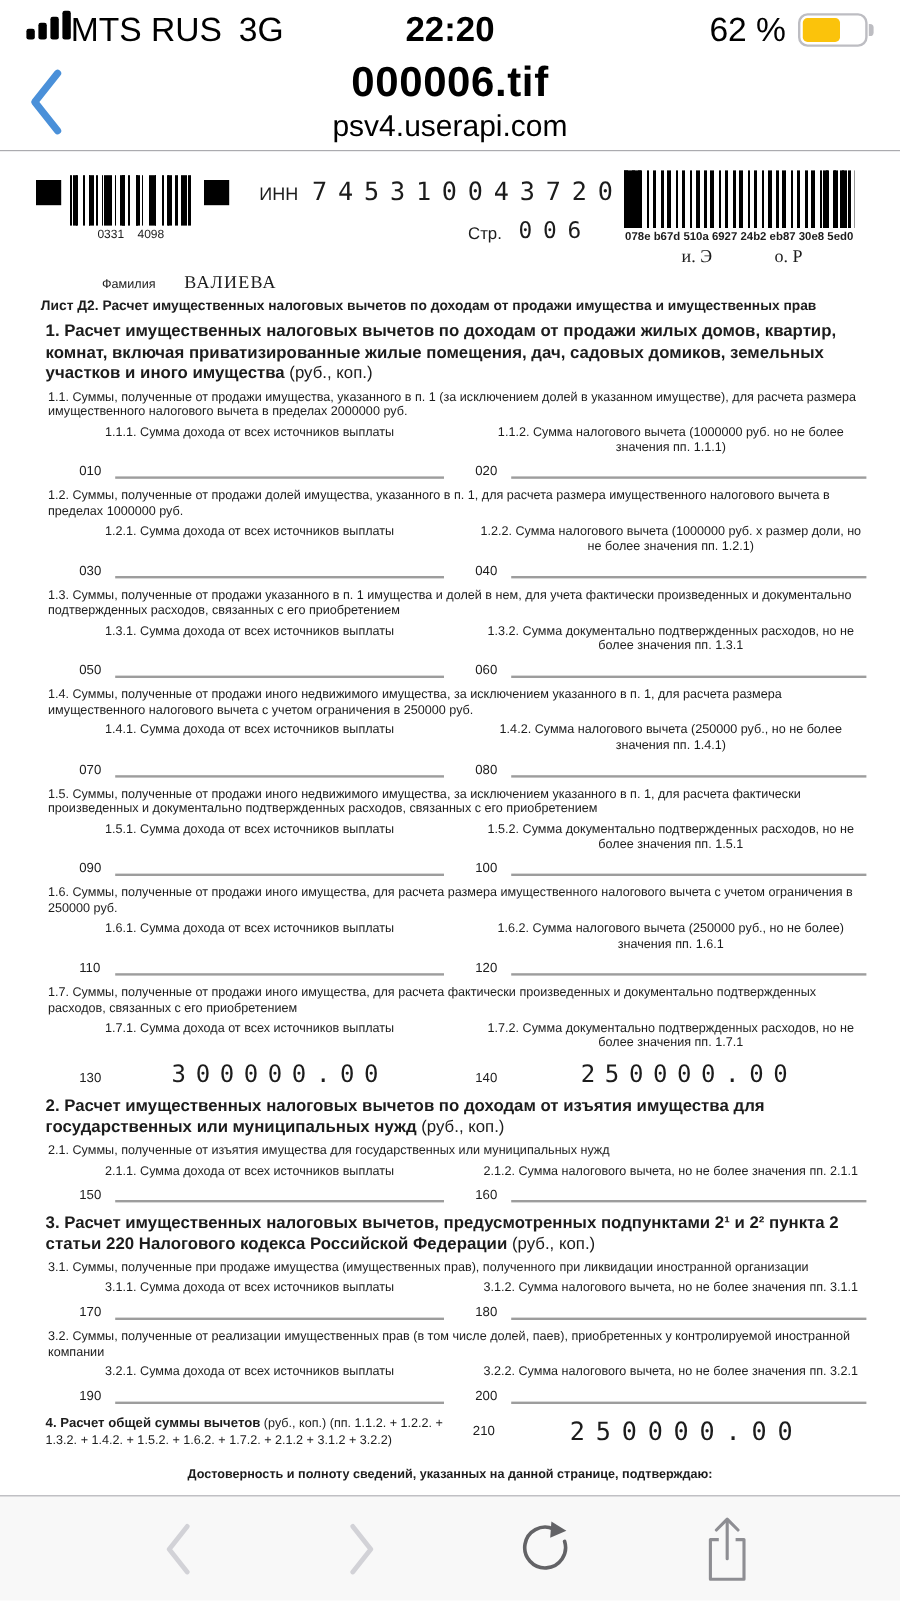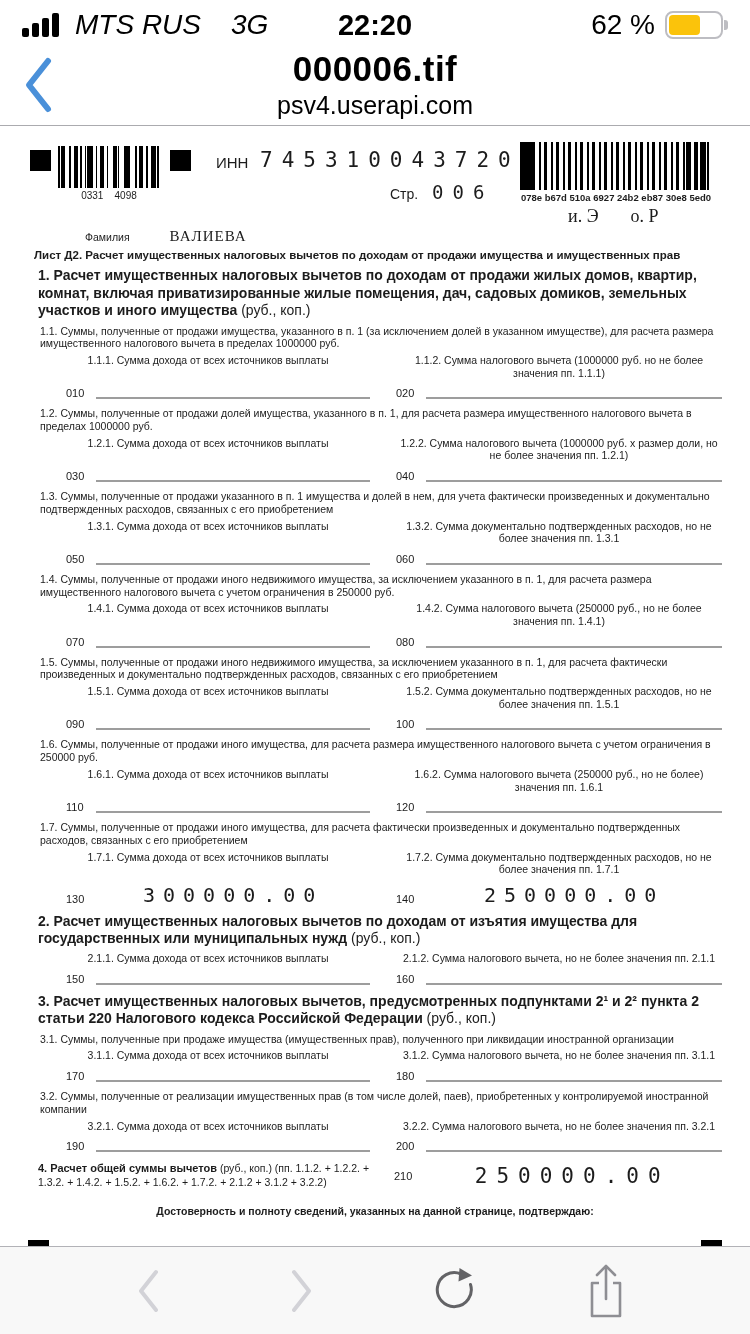--- a/index.html
+++ b/index.html
@@ -3,21 +3,21 @@
 <meta charset="utf-8">
 <style>
   * { margin:0; padding:0; box-sizing:border-box; }
   html,body { width:750px; height:1334px; background:#fff; overflow:hidden;
     font-family:"Liberation Sans", sans-serif; color:#000; }
   .phone { position:relative; width:750px; height:1334px; background:#fff; }
 
   
   .status-bar { height:44px; display:flex; align-items:center; padding:6px 22px 0 22px;
     font-size:28px; position:relative; }
-  .sb-left { display:flex; align-items:center; gap:16px;font-style:italic; }
+  .sb-left { display:flex; align-items:flex-start; gap:0; }
   .sb-time { position:absolute; left:0; right:0; text-align:center; font-weight:bold; font-size:29px; }
   .sb-right { margin-left:auto; display:flex; gap:10px; }
   .signal { display:flex; align-items:flex-end; gap:3px; }
   .signal i { display:block; width:7px; background:#000; border-radius:2px; }
   .battery-body { width:58px; height:28px; border:2px solid #bdbdc2; border-radius:8px;
     padding:2px; display:flex; }
   .battery-fill { height:100%; border-radius:4px; }
   .battery-nub { width:4px; height:10px; background:#bdbdc2; border-radius:0 3px 3px 0; margin-left:1px; }
 
   
@@ -44,22 +44,22 @@
   .page-value { position:absolute; left:404px; top:45px; font-family:"DejaVu Sans Mono", monospace;
     font-size:19px; letter-spacing:9px; }
   .bc2d { position:absolute; left:492px; top:6px; width:192px; height:48px; background-color:#fff;
     background-image:
       linear-gradient(90deg,#000 0 14px,transparent 14px 166px,#000 166px 170px,transparent 170px 174px,#000 174px 178px,transparent 178px 182px,#000 182px 186px,transparent 186px),
       repeating-linear-gradient(90deg,#000 0 3px,transparent 3px 7px,#000 7px 9px,transparent 9px 12px),
       repeating-linear-gradient(0deg,rgba(255,255,255,.95) 0 2px,transparent 2px 5px,rgba(255,255,255,.7) 5px 6px,transparent 6px 9px); }
   .bc2d-hex { position:absolute; left:490px; top:56px; width:196px; font-size:9.5px; font-weight:bold;
     white-space:pre; text-align:center; }
   .initials { position:absolute; left:540px; top:70px; font-family:"Liberation Serif", serif;
-    font-size:18px; display:flex; gap:32px; }
-  .surname-row { display:flex; align-items:baseline; margin:0 0 4px 57px;gap:16px; }
+    font-size:15px; display:flex; gap:52px; }
+  .surname-row { display:flex; align-items:baseline; margin:0 0 4px 57px; }
   .surname-label { font-size:10.5px; }
   .surname-value { font-family:"Liberation Serif", serif; font-size:15px; margin-left:24px; letter-spacing:1px; }
   .sheet-title { font-size:11.5px; font-weight:bold; margin:2px 0 2px 6px; }
 
   .sec-header { font-size:14px; margin-top:6px; line-height:1.25; padding-left:10px; }
   .sec-header .b { font-weight:bold; }
   .subsec { margin-top:4px; }
   .para { font-size:10.5px; line-height:1.22; margin-top:5px; padding-left:12px; }
   .label-row { display:flex; margin-top:4px; }
   .lbl { font-size:10.5px; line-height:1.2; text-align:center; }
@@ -156,21 +156,21 @@
     <div class="surname-row">
       <span class="surname-label">Фамилия</span>
       <span class="surname-value">ВАЛИЕВА</span>
     </div>
 
     <div class="sheet-title">Лист Д2. Расчет имущественных налоговых вычетов по доходам от продажи имущества и имущественных прав</div>
 
     <div id="form-body">
         <div class="sec-header"><span class="b">1. Расчет имущественных налоговых вычетов по доходам от продажи жилых домов, квартир, комнат, включая приватизированные жилые помещения, дач, садовых домиков, земельных участков и иного имущества</span><span> (руб., коп.)</span></div>
         <div class="subsec">
-          <div class="para">1.1. Суммы, полученные от продажи имущества, указанного в п. 1 (за исключением долей в указанном имуществе), для расчета размера имущественного налогового вычета в пределах 1000000 руб.</div>
+          <div class="para">1.1. Суммы, полученные от продажи имущества, указанного в п. 1 (за исключением долей в указанном имуществе), для расчета размера имущественного налогового вычета в пределах 2000000 руб.</div>
           <div class="label-row">
             <div class="lbl left">1.1.1. Сумма дохода от всех источников выплаты</div>
             <div class="lbl right">1.1.2. Сумма налогового вычета (1000000 руб. но не более значения пп. 1.1.1)</div>
           </div>
           <div class="code-row">
             <div class="cell cell-left">
               <div class="code">010</div>
               <div class="fline"></div>
             </div>
             <div class="cell cell-right">
@@ -276,20 +276,21 @@
               <div class="fvalue">300000.00</div>
             </div>
             <div class="cell cell-right">
               <div class="code">140</div>
               <div class="fvalue">250000.00</div>
             </div>
           </div>
         </div>
         <div class="sec-header"><span class="b">2. Расчет имущественных налоговых вычетов по доходам от изъятия имущества для государственных или муниципальных нужд</span><span> (руб., коп.)</span></div>
         <div class="subsec">
+          <div class="para">2.1. Суммы, полученные от изъятия имущества для государственных или муниципальных нужд</div>
           <div class="label-row">
             <div class="lbl left">2.1.1. Сумма дохода от всех источников выплаты</div>
             <div class="lbl right">2.1.2. Сумма налогового вычета, но не более значения пп. 2.1.1</div>
           </div>
           <div class="code-row">
             <div class="cell cell-left">
               <div class="code">150</div>
               <div class="fline"></div>
             </div>
             <div class="cell cell-right">

